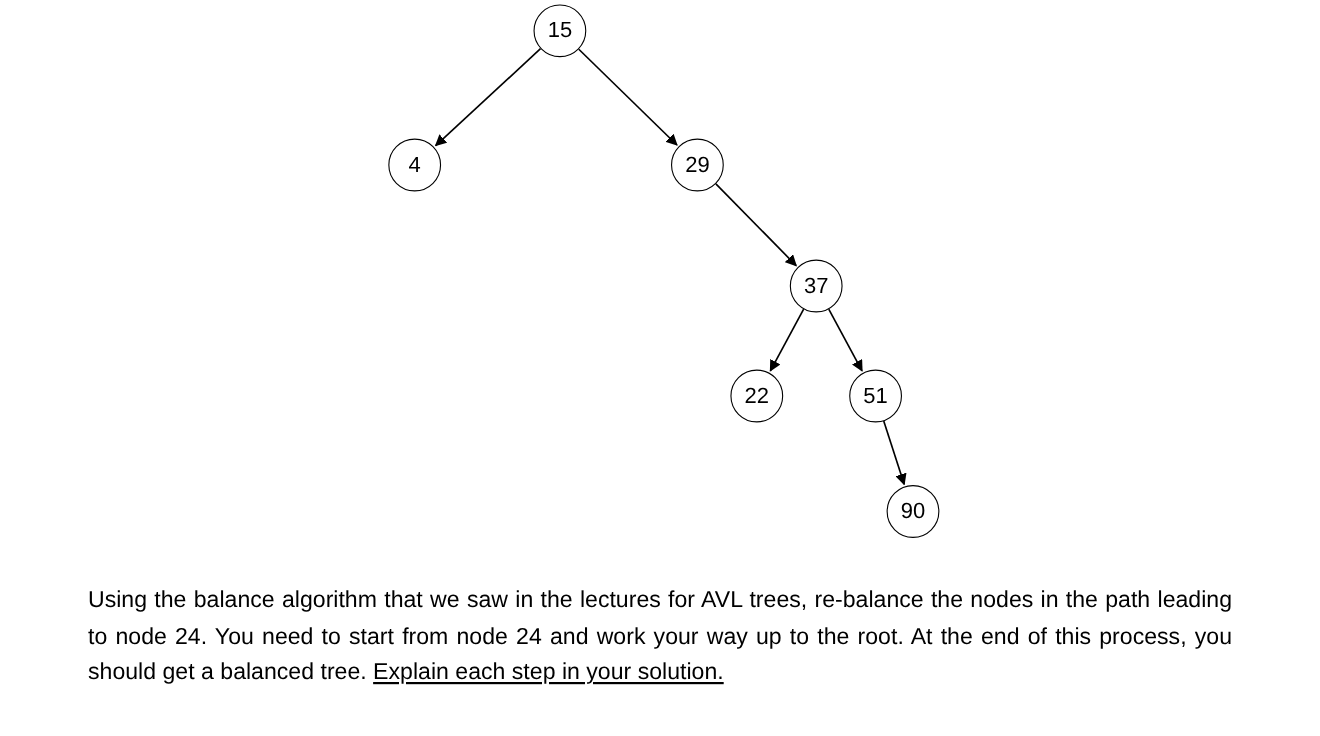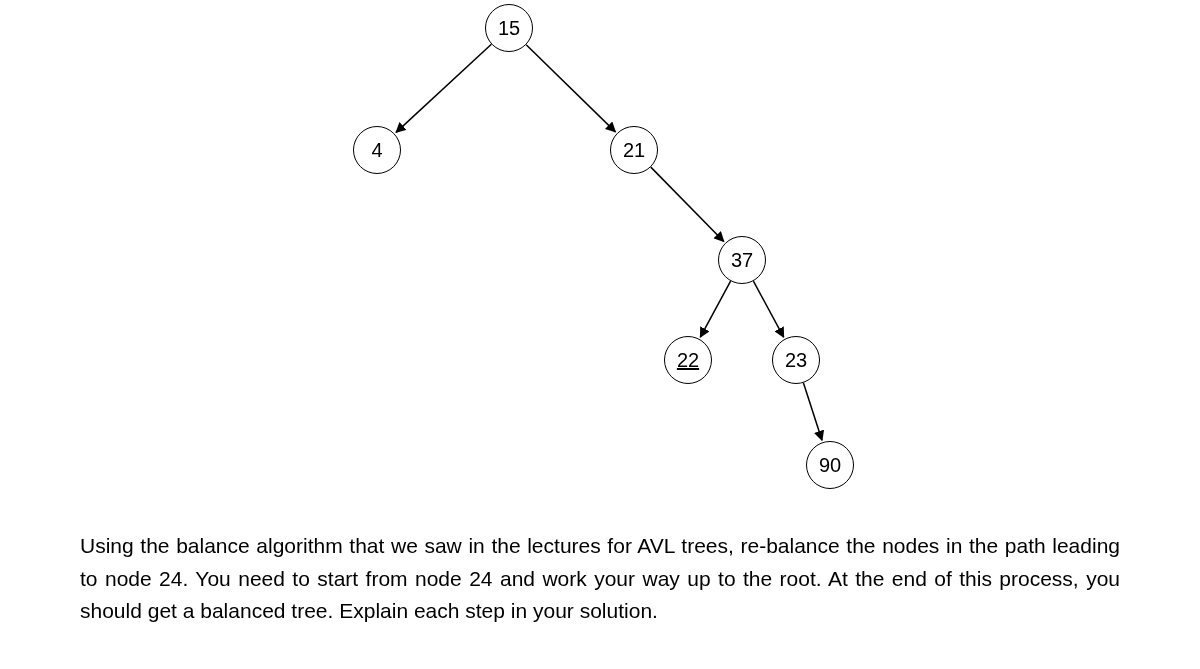--- a/index.html
+++ b/index.html
@@ -46,20 +46,21 @@
     position: absolute;
     left: 80px;
     right: 80px;
     top: 530px;
     font-size: 21px;
     line-height: 1.55;
     text-align: justify;
     text-justify: inter-word;
   }
   .underline {
+    text-decoration: underline;
     text-underline-offset: 3px;
   }
 </style>
 </head>
 <body>
 
 <div class="page">
 
   <div class="tree">
     <svg class="edges" viewBox="0 0 1200 520">
@@ -73,24 +74,24 @@
           <line x1="514.1754161385377" y1="44.7632061512128" x2="603.3932991832509" y2="131.8398600028528" marker-end="url(#arrow)"></line>
           <line x1="638.8141619199569" y1="167.12553528884493" x2="711.7846579200467" y2="241.447336770418" marker-end="url(#arrow)"></line>
           <line x1="718.5964260463628" y1="281.1177295437726" x2="688.353871783107" y2="337.122459660913" marker-end="url(#arrow)"></line>
           <line x1="741.4035739536372" y1="281.1177295437726" x2="771.646128216893" y2="337.122459660913" marker-end="url(#arrow)"></line>
           <line x1="791.3934763355347" y1="382.8327945656218" x2="809.9904006365041" y2="440.26447255390974" marker-end="url(#arrow)"></line>
         </g>
     </svg>
     <div id="node-layer">
         <div class="node" style="left: 473px; top: 4px; width: 48px; height: 48px;">15</div>
         <div class="node" style="left: 341px; top: 126px; width: 48px; height: 48px;">4</div>
-        <div class="node" style="left: 598px; top: 126px; width: 48px; height: 48px;">21</div>
+        <div class="node" style="left: 598px; top: 126px; width: 48px; height: 48px;">29</div>
         <div class="node" style="left: 706px; top: 236px; width: 48px; height: 48px;">37</div>
-        <div class="node" style="left: 652px; top: 336px; width: 48px; height: 48px; text-decoration: underline;">22</div>
-        <div class="node" style="left: 760px; top: 336px; width: 48px; height: 48px;">23</div>
+        <div class="node" style="left: 652px; top: 336px; width: 48px; height: 48px;">22</div>
+        <div class="node" style="left: 760px; top: 336px; width: 48px; height: 48px;">51</div>
         <div class="node" style="left: 794px; top: 441px; width: 48px; height: 48px;">90</div>
       </div>
   </div>
 
   <div class="question">
     <span>Using the balance algorithm that we saw in the lectures for AVL trees, re-balance the nodes in the path leading to node 24.  You need to start from node 24 and work your way up to the root.  At the end of this process, you should get a balanced tree. </span>
     <span class="underline">Explain each step in your solution.</span>
   </div>
 
 </div>

